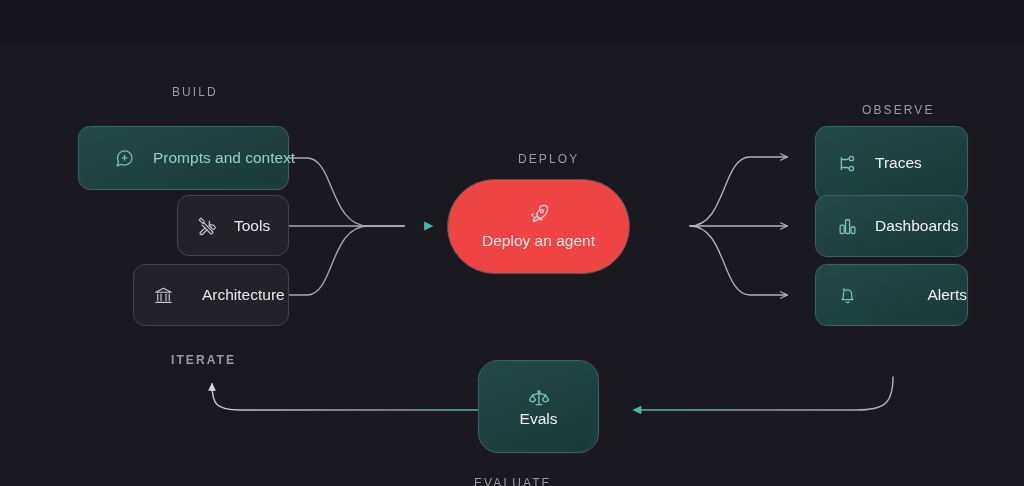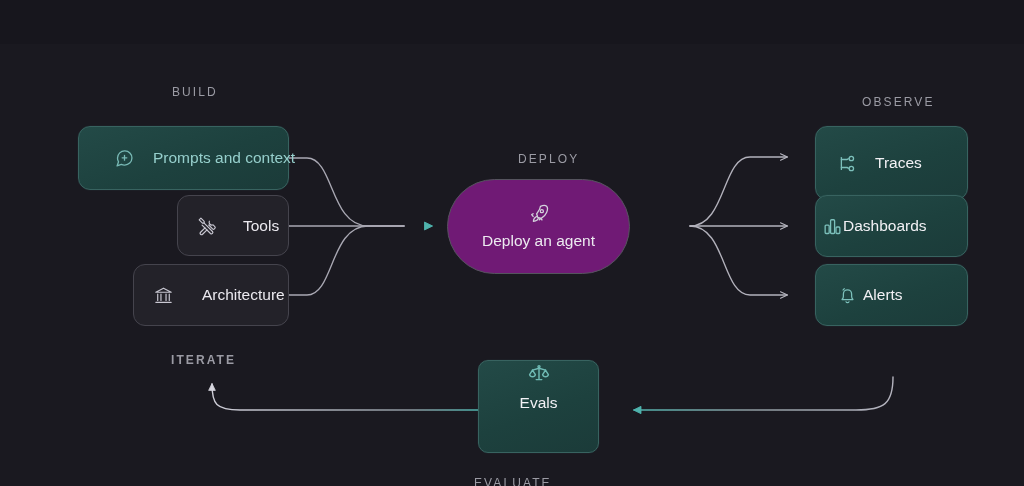--- a/index.html
+++ b/index.html
@@ -22,21 +22,21 @@
     position: absolute;
     color: #9b9ba4;
     font-size: 12px;
     letter-spacing: 2.1px;
     font-weight: 400;
     white-space: nowrap;
     text-transform: uppercase;
   }
   #label-build    { left: 172px; top: 41px; }
   #label-deploy   { left: 518px; top: 108px; }
-  #label-observe  { left: 862px; top: 51px; }
+  #label-observe  { left: 862px; top: 59px; }
   #label-iterate  { left: 171px; top: 309px; font-weight: bold; }
   #label-evaluate { left: 474px; top: 432px; }
 
   
   .node {
     position: absolute;
     box-sizing: border-box;
     display: flex;
     align-items: center;
     border-radius: 12px;
@@ -62,62 +62,63 @@
 
   
   #node-prompts {
     left: 78px; top: 82px; width: 211px; height: 64px;
     padding-left: 35px; gap: 18px;
   }
   #node-prompts .node-label { color: #96cfcc; }
 
   #node-tools {
     left: 177px; top: 151px; width: 112px; height: 61px;
-    padding-left: 19px; gap: 26px;
+    padding-left: 19px; gap: 17px;
   }
   #node-tools .node-label { color: #eceaf0; }
 
   #node-architecture {
     left: 133px; top: 220px; width: 156px; height: 62px;
     padding-left: 19px; gap: 28px;
   }
   #node-architecture .node-label { color: #eceaf0; }
 
   #node-deploy {
     left: 447px; top: 135px; width: 183px; height: 95px;
     border-radius: 48px;
-    background: #701a75;
+    background: #ef4444;
     border: 1px solid #55545e;
     flex-direction: column;
     justify-content: center;
     gap: 7px;
   }
   #node-deploy .node-label { color: #eceaf0; font-size: 15.5px; }
 
   #node-traces {
     left: 815px; top: 82px; width: 153px; height: 74px;
     padding-left: 21px; gap: 17px; text-align: right;
   }
   #node-dashboards {
     left: 815px; top: 151px; width: 153px; height: 62px;
-    padding-left: 6px; 
+    padding-left: 21px; gap: 17px;
   }
   #node-alerts {
     left: 815px; top: 220px; width: 153px; height: 62px;
-    padding-left: 21px; gap: 5px;
+    padding-left: 21px; gap: 17px; justify-content: space-between;
   }
   #node-traces .node-label,
   #node-dashboards .node-label,
   #node-alerts .node-label { color: #f2f1f5; }
 
   #node-evals {
     left: 478px; top: 316px; width: 121px; height: 93px;
     flex-direction: column;
-    gap: 9px;
-    border-radius: 10px;
+    justify-content: center;
+    gap: 0;
+    border-radius: 20px;
   }
   #node-evals .node-label { color: #f2f1f5; }
 
   
   #wires {
     position: absolute;
     left: 0; top: 0;
     width: 1024px; height: 486px;
     pointer-events: none;
   }

